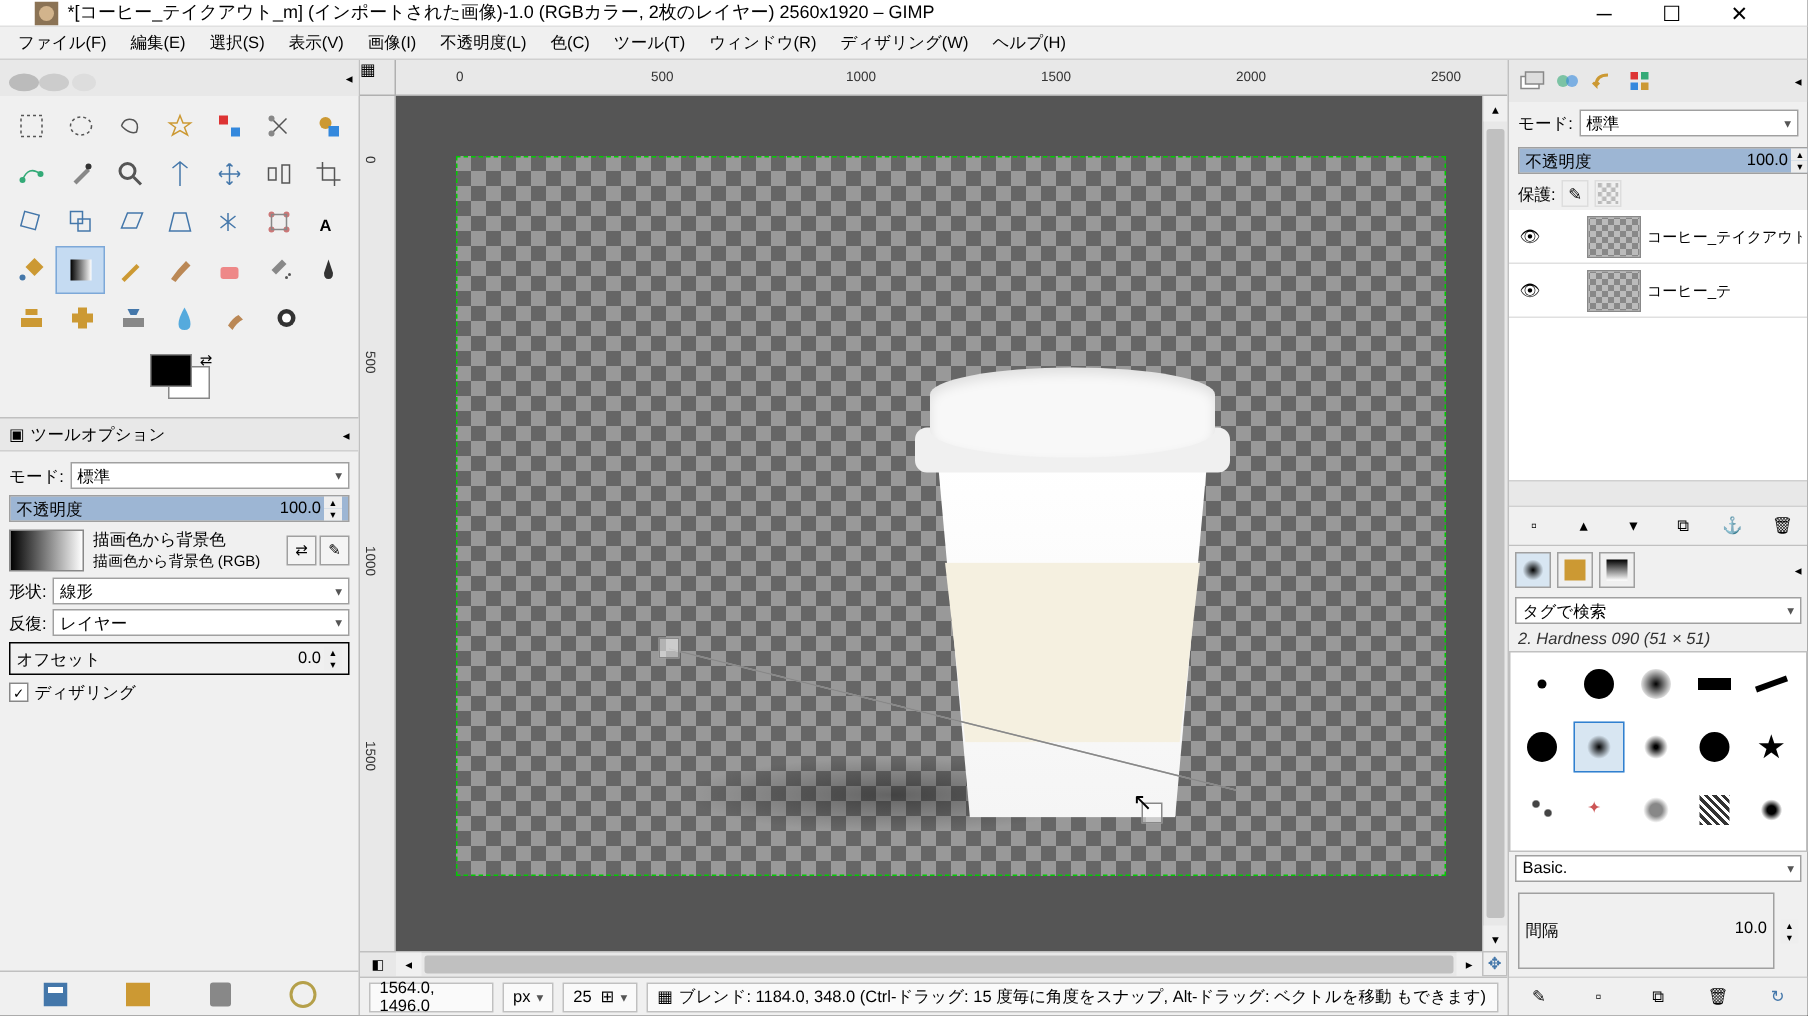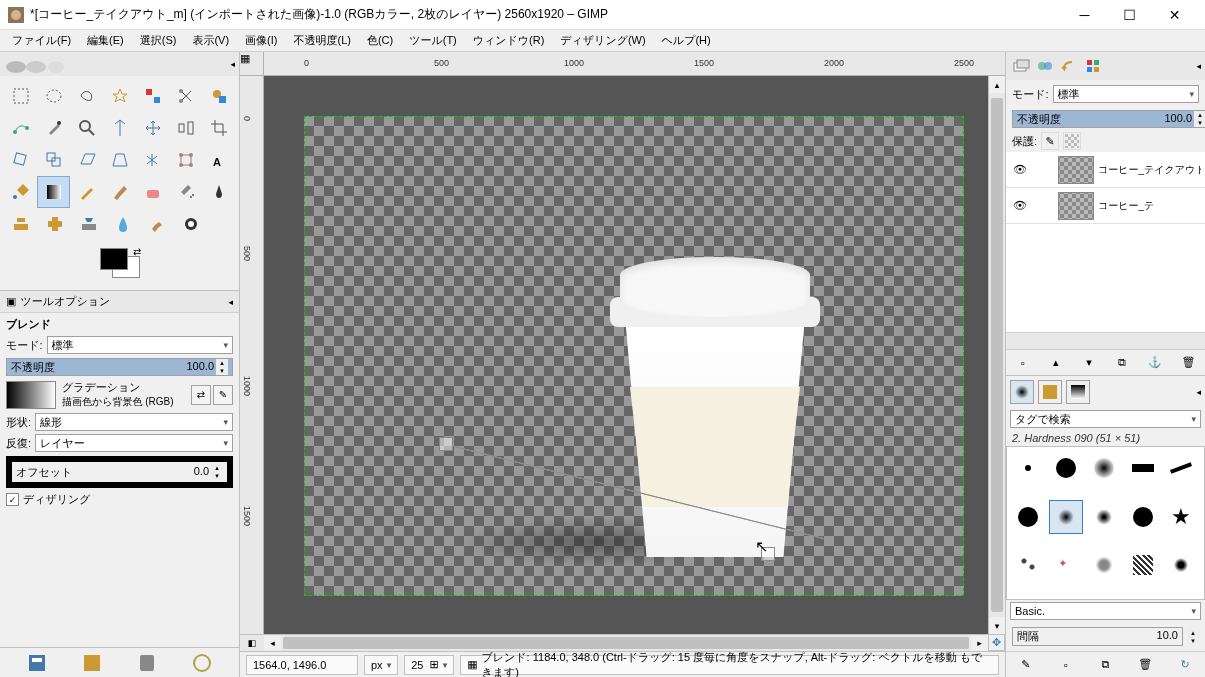--- a/index.html
+++ b/index.html
@@ -1,17 +1,17 @@
 <!DOCTYPE html>
 <html><head>
 <meta charset="utf-8">
 <style>
 * { box-sizing: border-box; margin: 0; padding: 0; font-family: "MS UI Gothic", "Meiryo", sans-serif; font-size: 11px; }
 body { width: 1205px; height: 677px; background: #f0f0f0; display: flex; flex-direction: column; overflow: hidden; }
-.titlebar { height: 30px; background: #fff; display: flex; align-items: center; padding: 0 8px; border-bottom: 1px solid #e0e0e0; }
+.titlebar { height: 18px; background: #fff; display: flex; align-items: center; padding: 0 23px; border-bottom: 1px solid #e0e0e0; }
 .titlebar-icon { width: 16px; height: 16px; margin-right: 6px; }
 .titlebar-text { flex: 1; font-size: 12px; color: #000; }
 .win-controls { display: flex; gap: 0; }
 .win-btn { width: 45px; height: 28px; display: flex; align-items: center; justify-content: center; font-size: 14px; }
 .menubar { height: 22px; background: #f0f0f0; display: flex; align-items: center; padding: 0 4px; border-bottom: 1px solid #d0d0d0; }
 .menu-item { padding: 3px 8px; cursor: default; }
 .content { flex: 1; display: flex; overflow: hidden; }
 .left-panel { width: 240px; background: #f0f0f0; border-right: 1px solid #c0c0c0; display: flex; flex-direction: column; }
 .header-icons { height: 24px; display: flex; align-items: center; background: #e8e8e8; padding: 0 4px; justify-content: space-between; }
 .header-icons-left { display: flex; gap: 8px; }
@@ -367,39 +367,38 @@
     </div>
 
     <div class="section-header">
       <div class="section-header-left">
         <span>▣</span>
         <span>ツールオプション</span>
       </div>
       <span style="font-size:9px">◂</span>
     </div>
     <div class="options-body">
-      <div class="opt-label" style="font-weight:bold;margin-bottom:4px">ブレンド</div>
       <div class="opt-row">
         <span class="opt-label">モード:</span>
         <div class="select">
             <span>標準</span>
             <span class="select-arrow">▾</span>
           </div>
       </div>
       <div class="slider-bar" style="margin:4px 0">
         <span>不透明度</span>
         <span><span>100.0</span><span class="spin-btns" style="display:inline-flex;vertical-align:middle;margin-left:2px">
               <span class="spin-btn">▴</span>
               <span class="spin-btn">▾</span>
             </span></span>
       </div>
       <div class="grad-row">
         <div class="gradient-preview"></div>
         <div style="flex:1">
-          <div class="opt-label">グラデーション</div>
+          <div class="opt-label">描画色から背景色</div>
           <div class="opt-label" style="font-size:10px">描画色から背景色 (RGB)</div>
         </div>
         <div class="grad-btns">
           <div class="mini-btn">⇄</div>
           <div class="mini-btn">✎</div>
         </div>
       </div>
       <div class="opt-row">
         <span class="opt-label">形状:</span>
         <div class="select">
@@ -407,21 +406,21 @@
             <span class="select-arrow">▾</span>
           </div>
       </div>
       <div class="opt-row">
         <span class="opt-label">反復:</span>
         <div class="select">
             <span>レイヤー</span>
             <span class="select-arrow">▾</span>
           </div>
       </div>
-      <div class="opt-row" style="border:6px solid #000000;padding:2px 4px;margin-top:4px;justify-content:space-between">
+      <div class="opt-row" style="border:1px solid #000000;padding:2px 4px;margin-top:4px;justify-content:space-between">
         <span class="opt-label">オフセット</span>
         <span><span>0.0</span><span class="spin-btns" style="display:inline-flex;vertical-align:middle;margin-left:2px">
               <span class="spin-btn">▴</span>
               <span class="spin-btn">▾</span>
             </span></span>
       </div>
       <div class="checkbox-row">
         <div class="checkbox">✓</div>
         <span>ディザリング</span>
       </div>
@@ -494,21 +493,21 @@
     <div class="canvas-bottom">
       <div style="width:24px;background:#e8e8e8;border-top:1px solid #c0c0c0;display:flex;align-items:center;justify-content:center;font-size:9px">◧</div>
       <div class="scroll-h-canvas">
         <div class="scroll-arrow" style="width:17px;height:auto">◂</div>
         <div class="scroll-thumb-h"></div>
         <div class="scroll-arrow" style="width:17px;height:auto">▸</div>
       </div>
       <div class="nav-btn" style="color:#47a">✥</div>
     </div>
     <div class="statusbar">
-      <div class="status-box" style="width:112px">
+      <div class="status-box" style="width:83px">
           <span>1564.0, 1496.0</span>
         </div>
       <div class="status-box">
           <span>px</span>
           <span class="select-arrow">▾</span>
         </div>
       <div class="status-box">
           <span>25</span>
           <span style="margin-left:2px">⊞</span>
           <span class="select-arrow">▾</span>
@@ -674,21 +673,21 @@
             <div style="width:20px;height:20px;background:radial-gradient(#000 20%,transparent 50%)"></div>
           </div>
       </div>
       <div class="brush-tag">
         <div class="select">
             <span>Basic.</span>
             <span class="select-arrow">▾</span>
           </div>
       </div>
       <div class="opt-row" style="padding:2px 6px">
-        <div style="flex:1;border:1px solid #a0a0a0;padding:1px 4px;display:flex;justify-content:space-between">
+        <div style="flex:1;border:1px solid #a0a0a0;padding:17px 4px;display:flex;justify-content:space-between">
           <span>間隔</span>
           <span><span>10.0</span></span>
         </div>
         <span class="spin-btns">
             <span class="spin-btn">▴</span>
             <span class="spin-btn">▾</span>
           </span>
       </div>
       <div class="rp-btns">
         <span class="rp-btn">✎</span>

